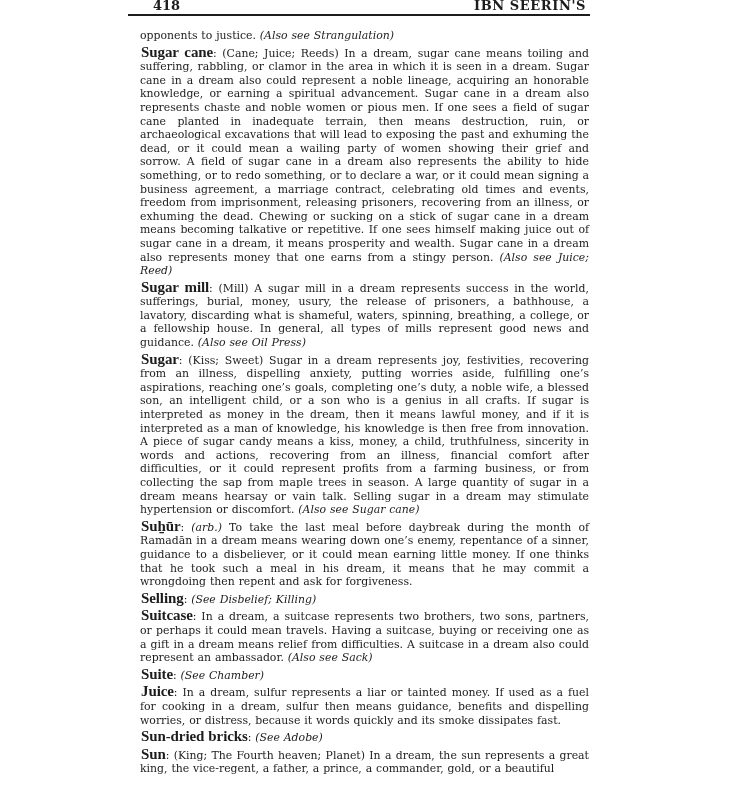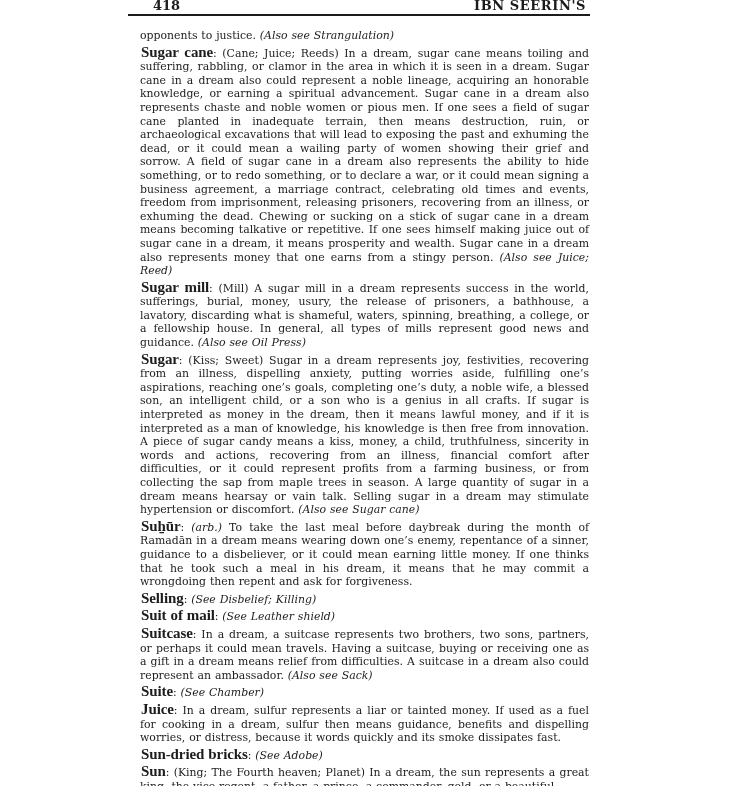--- a/index.html
+++ b/index.html
@@ -73,19 +73,18 @@
   <div class="header-rule"></div>
 </div>
 
 <div class="content">
     <p class="entry continuation"><span class="seg-plain">opponents to justice. </span><span class="seg-italic">(Also see Strangulation)</span></p>
     <p class="entry"><span class="seg-head">Sugar cane</span><span class="seg-plain">: (Cane; Juice; Reeds) In a dream, sugar cane means toiling and suffering, rabbling, or clamor in the area in which it is seen in a dream. Sugar cane in a dream also could represent a noble lineage, acquiring an honorable knowledge, or earning a spiritual advancement. Sugar cane in a dream also represents chaste and noble women or pious men. If one sees a field of sugar cane planted in inadequate terrain, then means destruction, ruin, or archaeological excavations that will lead to exposing the past and exhuming the dead, or it could mean a wailing party of women showing their grief and sorrow. A field of sugar cane in a dream also represents the ability to hide something, or to redo something, or to declare a war, or it could mean signing a business agreement, a marriage contract, celebrating old times and events, freedom from imprisonment, releasing prisoners, recovering from an illness, or exhuming the dead. Chewing or sucking on a stick of sugar cane in a dream means becoming talkative or repetitive. If one sees himself making juice out of sugar cane in a dream, it means prosperity and wealth. Sugar cane in a dream also represents money that one earns from a stingy person. </span><span class="seg-italic">(Also see Juice; Reed)</span></p>
     <p class="entry"><span class="seg-head">Sugar mill</span><span class="seg-plain">: (Mill) A sugar mill in a dream represents success in the world, sufferings, burial, money, usury, the release of prisoners, a bathhouse, a lavatory, discarding what is shameful, waters, spinning, breathing, a college, or a fellowship house. In general, all types of mills represent good news and guidance. </span><span class="seg-italic">(Also see Oil Press)</span></p>
     <p class="entry"><span class="seg-head">Sugar</span><span class="seg-plain">: (Kiss; Sweet) Sugar in a dream represents joy, festivities, recovering from an illness, dispelling anxiety, putting worries aside, fulfilling one’s aspirations, reaching one’s goals, completing one’s duty, a noble wife, a blessed son, an intelligent child, or a son who is a genius in all crafts. If sugar is interpreted as money in the dream, then it means lawful money, and if it is interpreted as a man of knowledge, his knowledge is then free from innovation. A piece of sugar candy means a kiss, money, a child, truthfulness, sincerity in words and actions, recovering from an illness, financial comfort after difficulties, or it could represent profits from a farming business, or from collecting the sap from maple trees in season. A large quantity of sugar in a dream means hearsay or vain talk. Selling sugar in a dream may stimulate hypertension or discomfort. </span><span class="seg-italic">(Also see Sugar cane)</span></p>
     <p class="entry"><span class="seg-head">Suẖūr</span><span class="seg-plain">: </span><span class="seg-italic">(arb.) </span><span class="seg-plain">To take the last meal before daybreak during the month of Ramadān in a dream means wearing down one’s enemy, repentance of a sinner, guidance to a disbeliever, or it could mean earning little money. If one thinks that he took such a meal in his dream, it means that he may commit a wrongdoing then repent and ask for forgiveness.</span></p>
     <p class="entry"><span class="seg-head">Selling</span><span class="seg-plain">: </span><span class="seg-italic">(See Disbelief; Killing)</span></p>
-    <p class="entry"><span class="seg-head">Suit of mail</span><span class="seg-plain">: </span><span class="seg-italic">(See Leather shield)</span></p>
     <p class="entry"><span class="seg-head">Suitcase</span><span class="seg-plain">: In a dream, a suitcase represents two brothers, two sons, partners, or perhaps it could mean travels. Having a suitcase, buying or receiving one as a gift in a dream means relief from difficulties. A suitcase in a dream also could represent an ambassador. </span><span class="seg-italic">(Also see Sack)</span></p>
     <p class="entry"><span class="seg-head">Suite</span><span class="seg-plain">: </span><span class="seg-italic">(See Chamber)</span></p>
     <p class="entry"><span class="seg-head">Juice</span><span class="seg-plain">: In a dream, sulfur represents a liar or tainted money. If used as a fuel for cooking in a dream, sulfur then means guidance, benefits and dispelling worries, or distress, because it words quickly and its smoke dissipates fast.</span></p>
     <p class="entry"><span class="seg-head">Sun-dried bricks</span><span class="seg-plain">: </span><span class="seg-italic">(See Adobe)</span></p>
     <p class="entry"><span class="seg-head">Sun</span><span class="seg-plain">: (King; The Fourth heaven; Planet) In a dream, the sun represents a great king, the vice-regent, a father, a prince, a commander, gold, or a beautiful</span></p>
   </div>
 
 </body></html>

